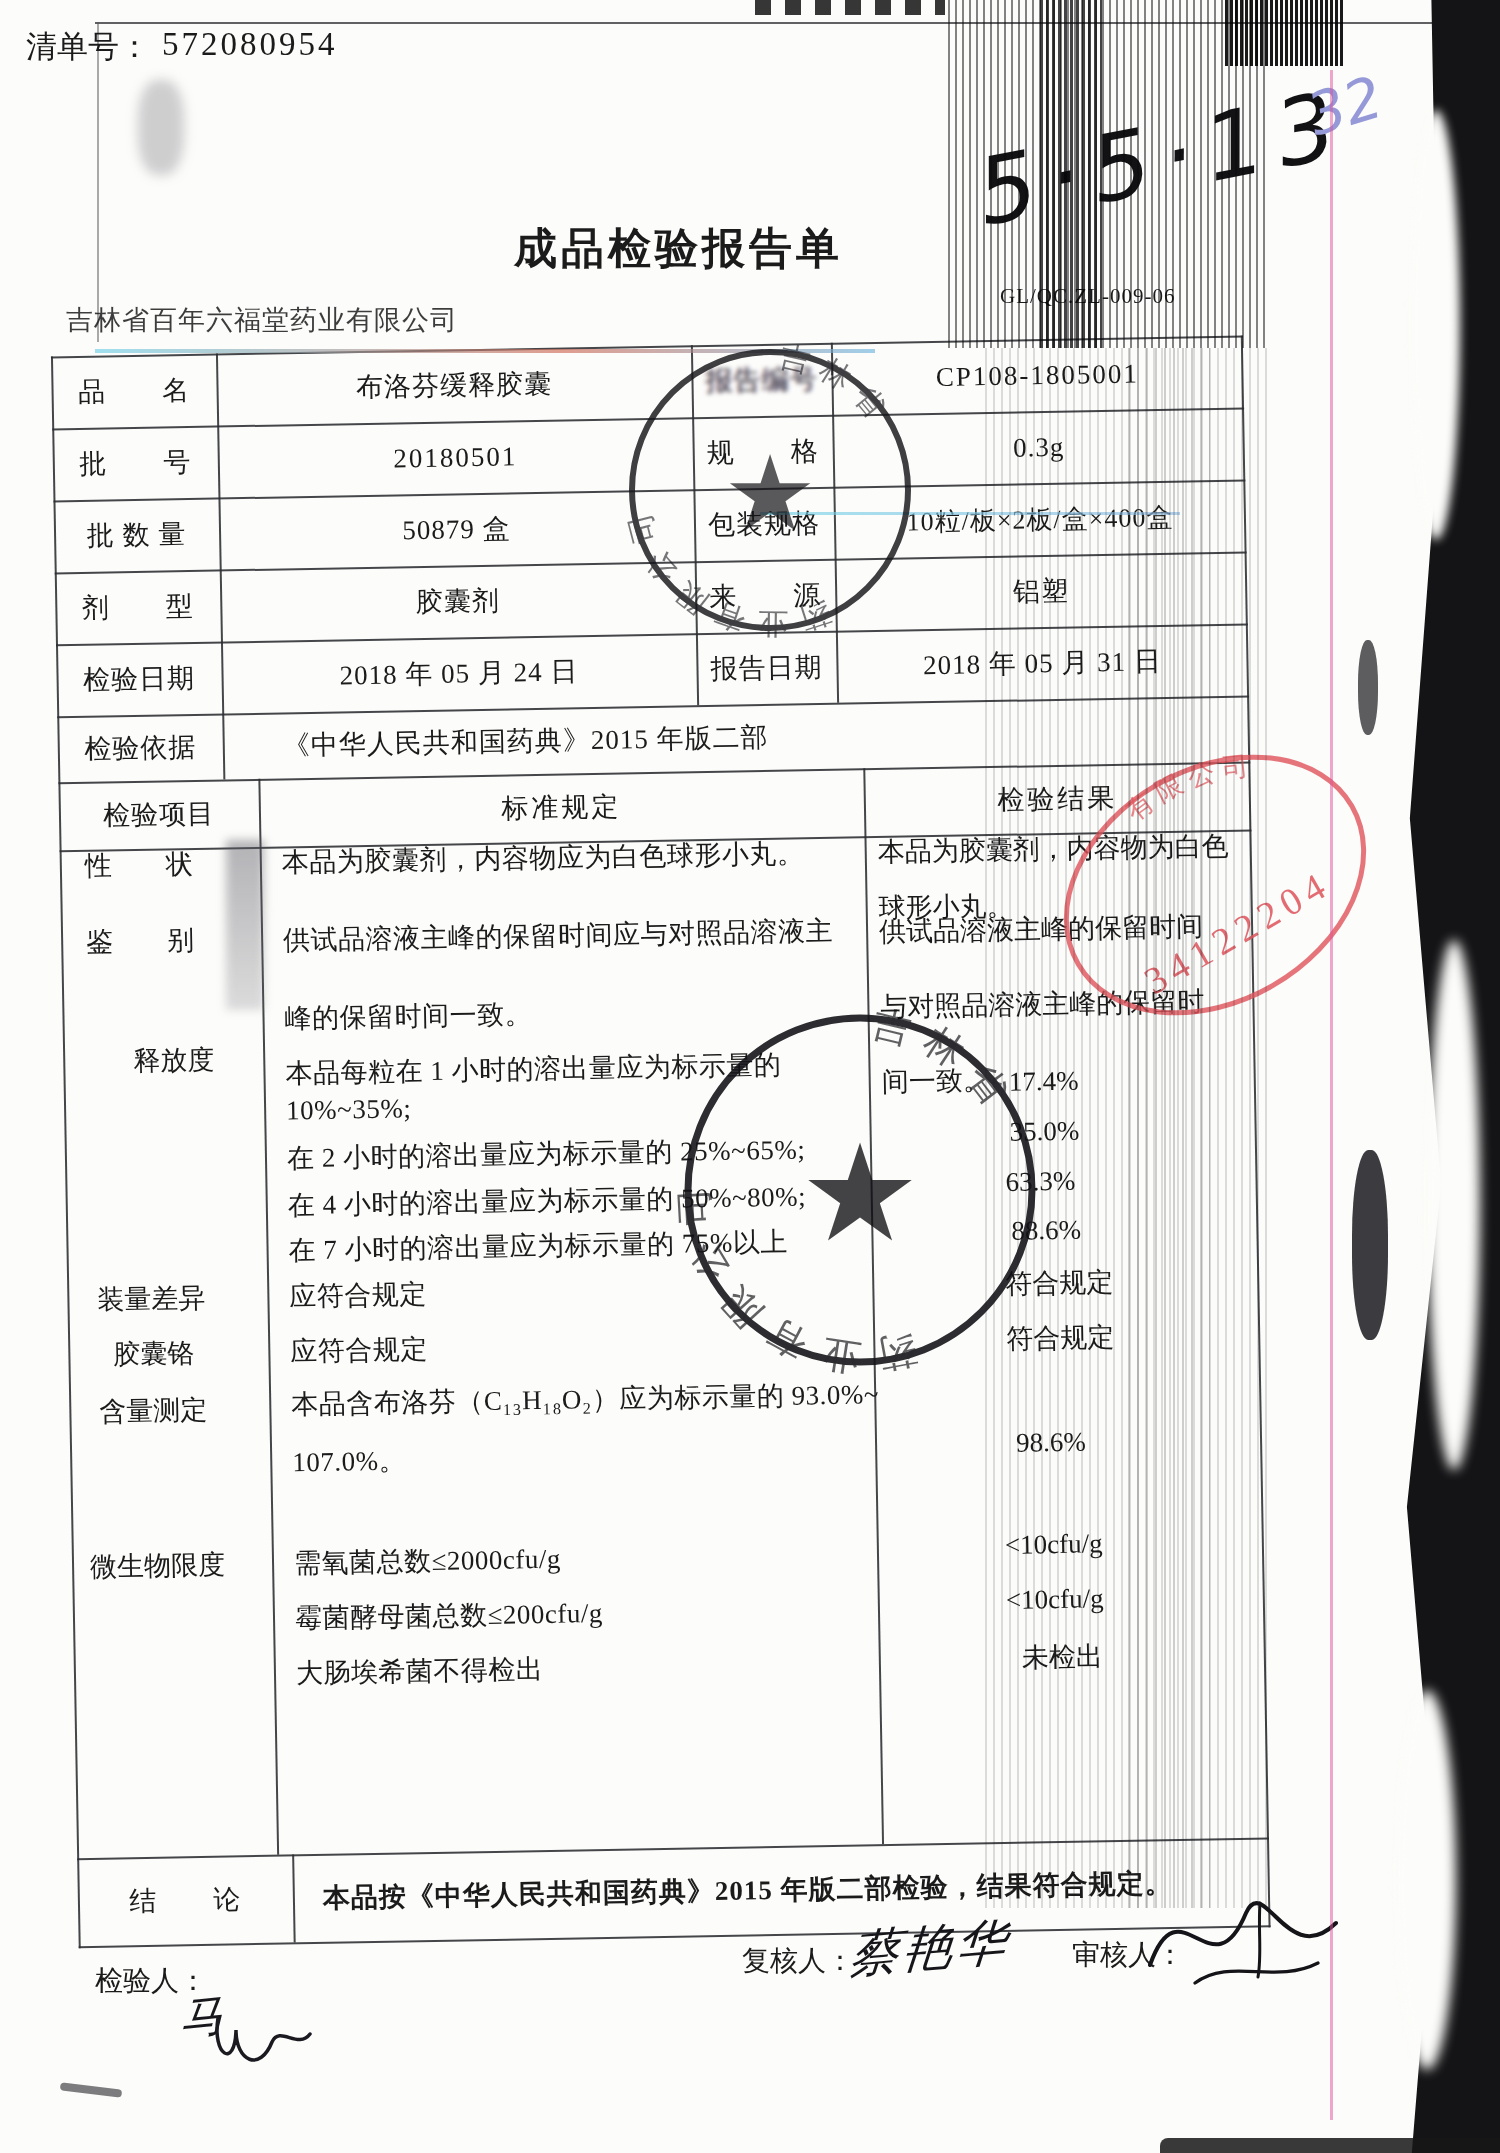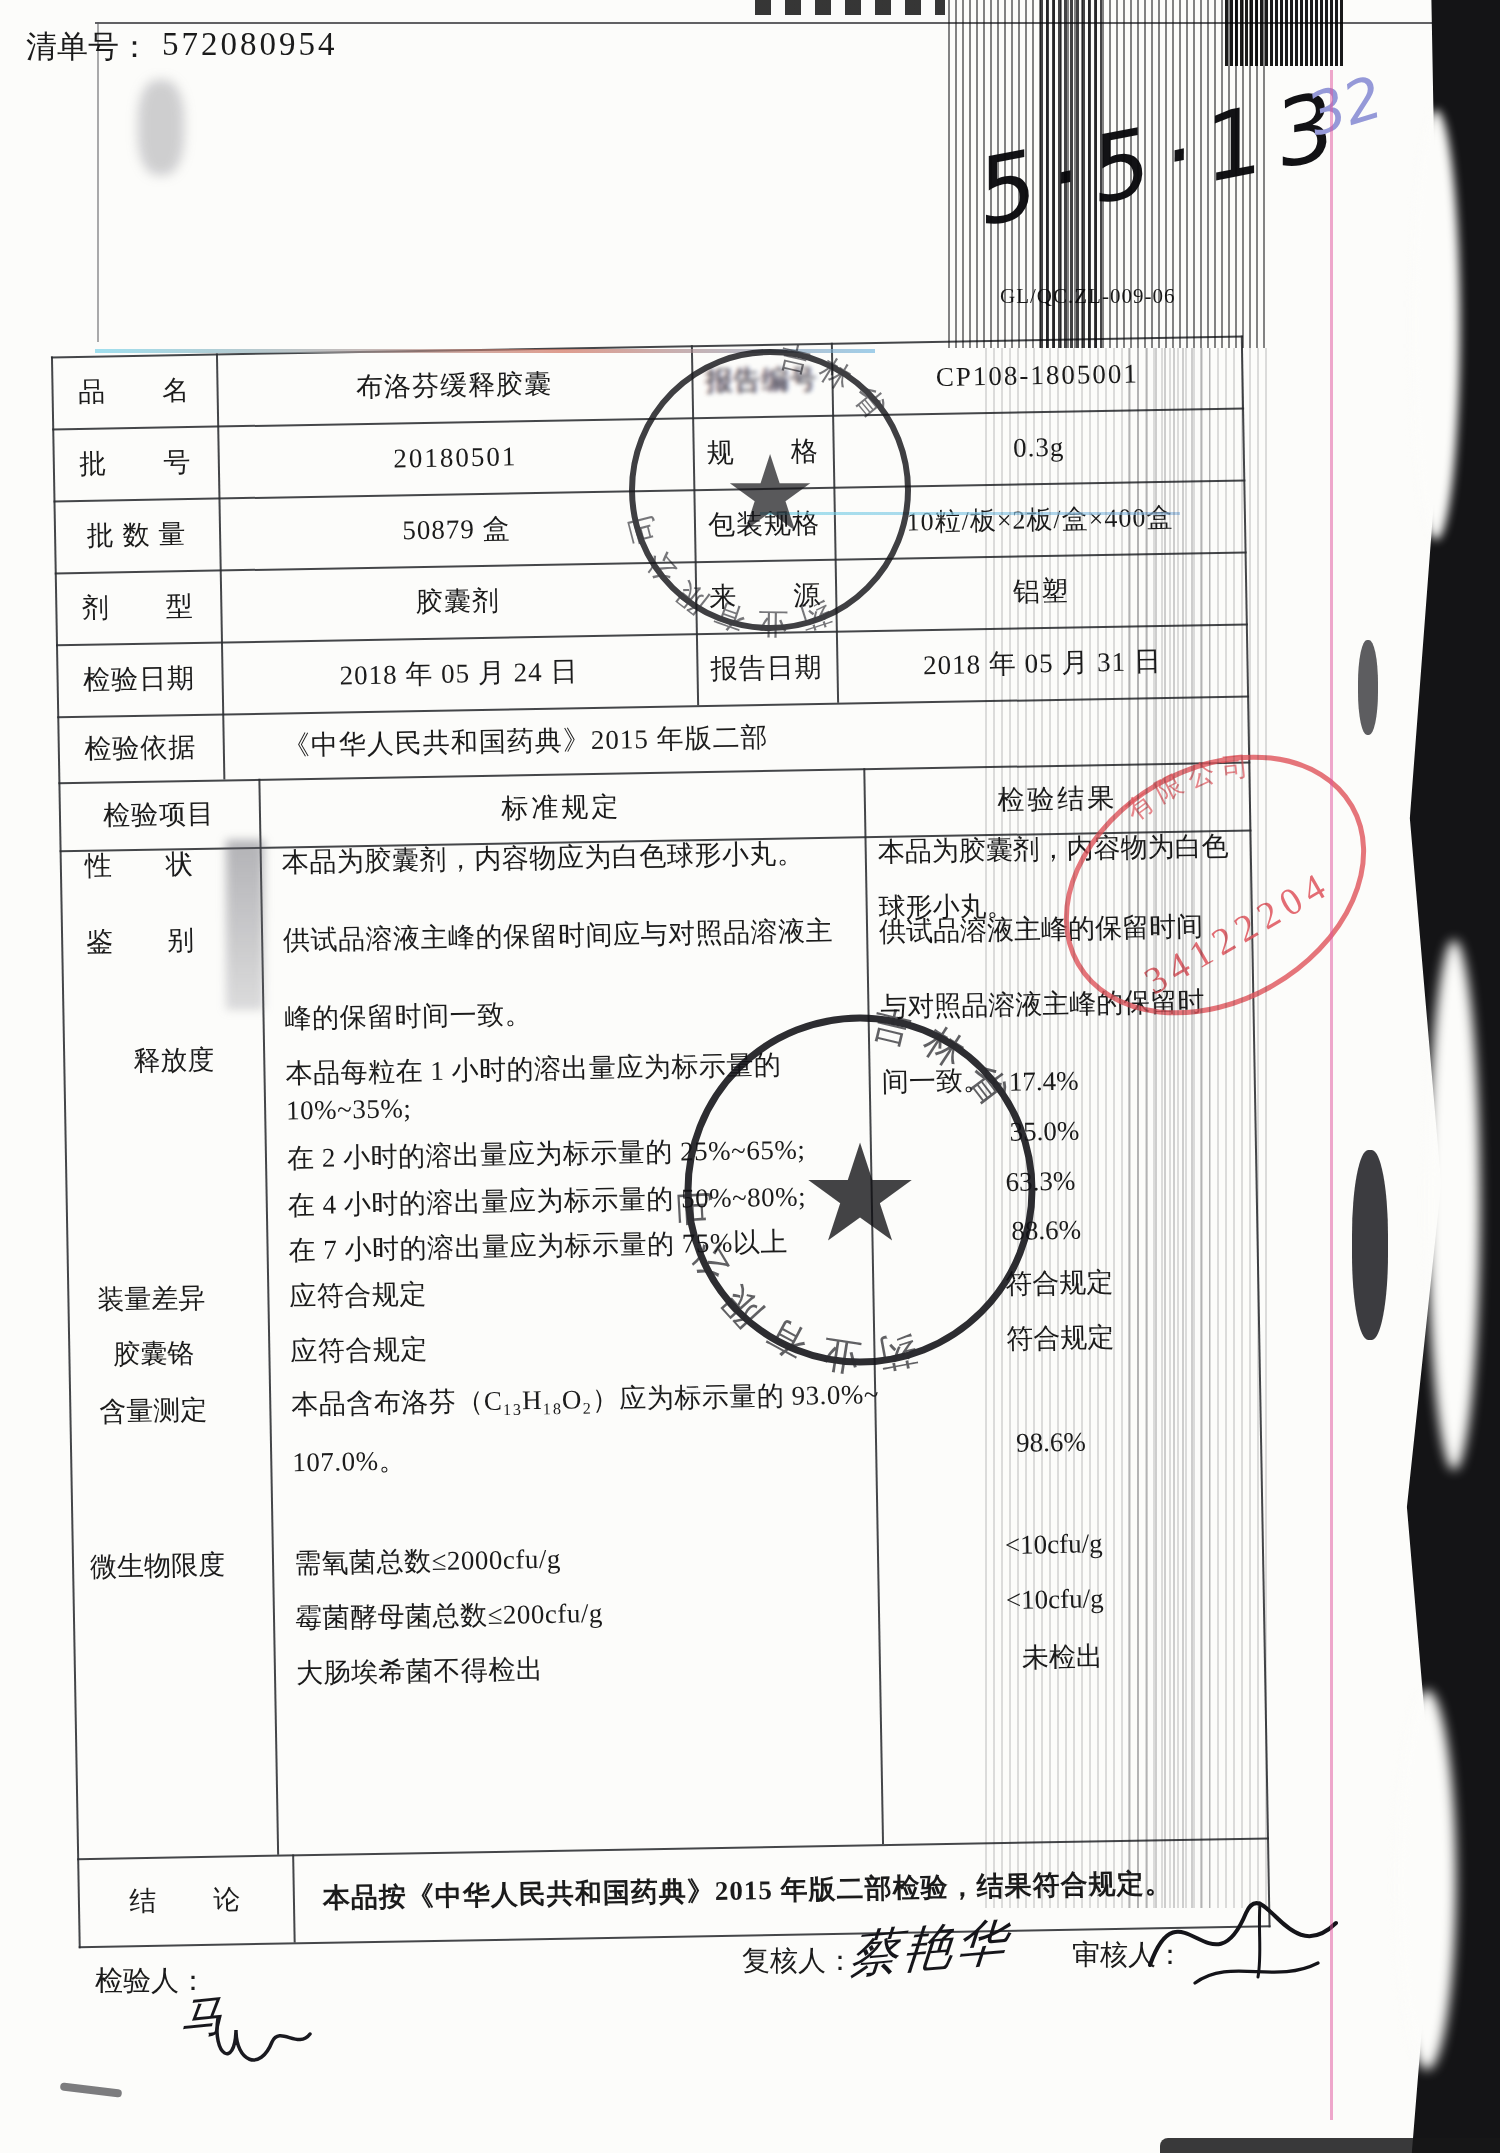--- a/index.html
+++ b/index.html
@@ -30,20 +30,22 @@
 <body>
 
 <div class="page">
 
   <div class="abs" style="left:95px;top:22px;width:1360px;height:2px;background:#3a3a3e;opacity:.8;"></div>
   <div class="abs" style="left:97px;top:22px;width:2px;height:320px;background:#55555a;opacity:.5;"></div>
 
   <span class="tx" style="left:26px;top:26px;font-size:31px;">清单号：</span>
   <span class="tx" style="left:162px;top:26px;font-size:33px;letter-spacing:3px;">572080954</span>
 
+  <div class="tx" style="left:514px;top:220px;font-size:43px;font-weight:700;letter-spacing:4px;">成品检验报告单</div>
+  <div class="tx" style="left:66px;top:302px;font-size:27px;filter:blur(.6px);opacity:.85;letter-spacing:1px;">吉林省百年六福堂药业有限公司</div>
   <div class="tx" style="left:1000px;top:284px;font-size:21px;letter-spacing:1px;">GL/QC.ZL-009-06</div>
 
   <div class="fringe" style="left:95px;top:349px;width:780px;height:4px;background:linear-gradient(90deg,#6fd0e8,#cf6a55 60%,#6fb6e0);"></div>
   <div class="fringe" style="left:760px;top:512px;width:420px;height:3px;background:linear-gradient(90deg,#74d2e6,#8fb9e2);"></div>
 
   <div class="tbl">
 
     <div class="hl" style="left:0;top:0;width:1192px;"></div>
     <div class="hl" style="left:0;top:72px;width:1192px;"></div>
     <div class="hl" style="left:0;top:144px;width:1192px;"></div>

